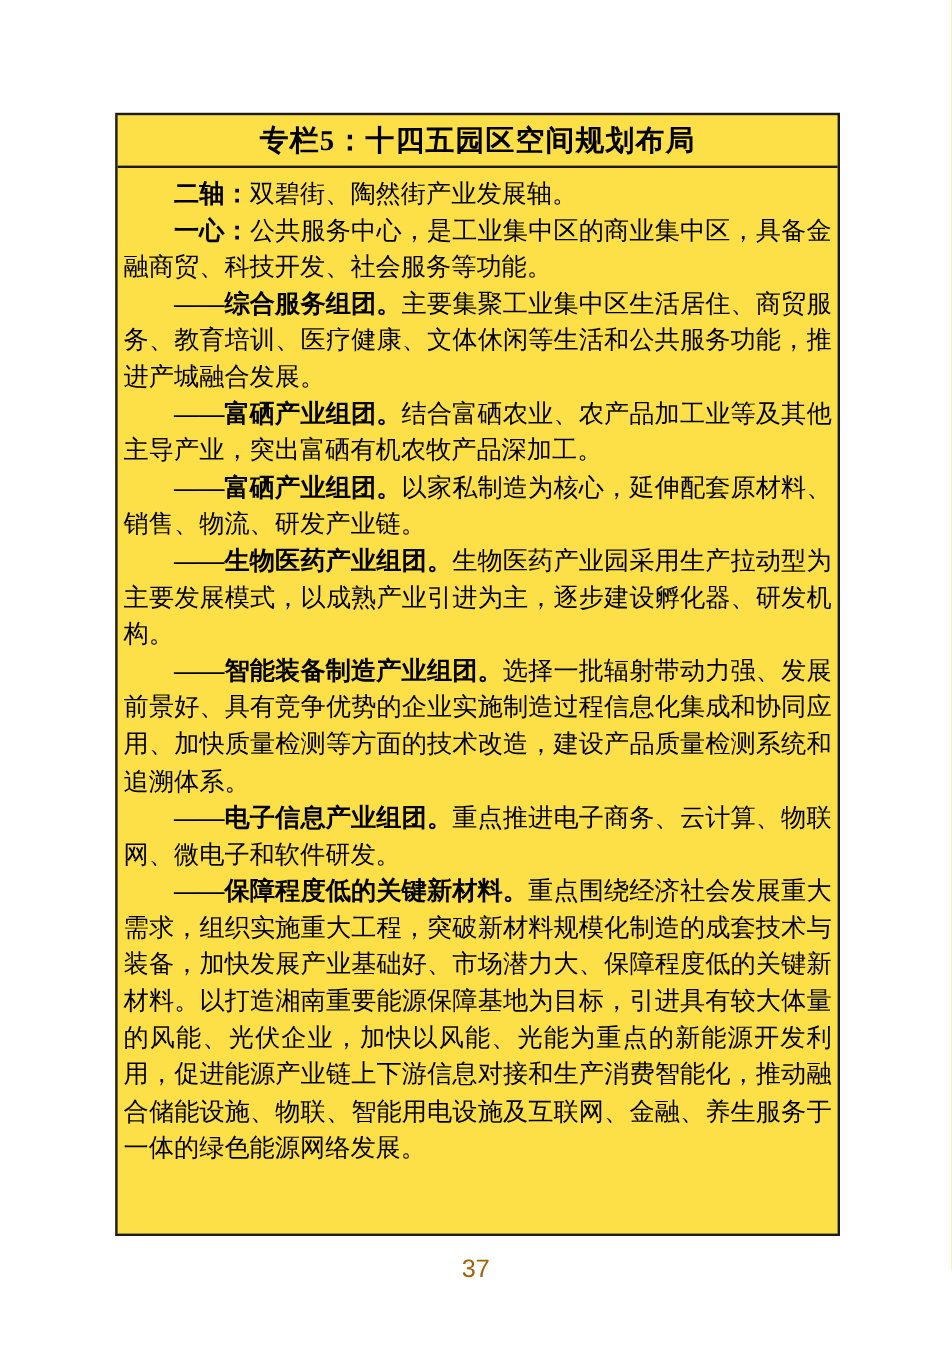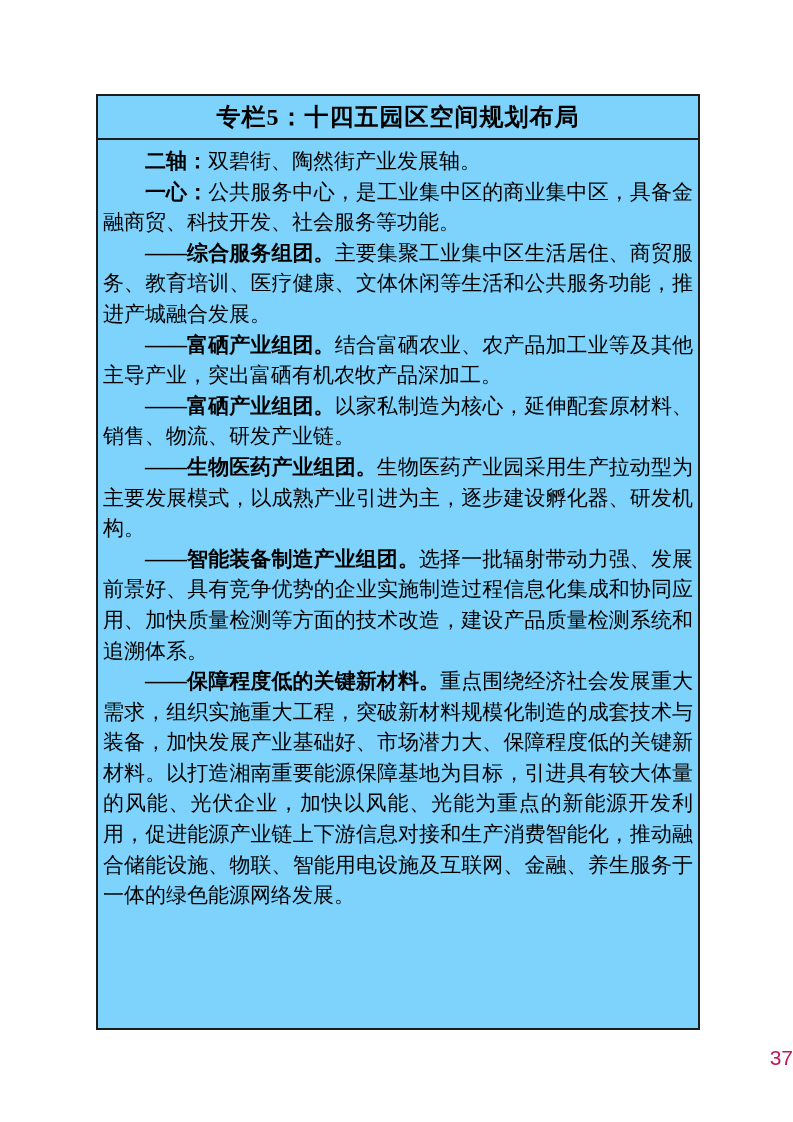--- a/index.html
+++ b/index.html
@@ -10,21 +10,21 @@
     font-family: "Liberation Serif", "DejaVu Serif", serif;
     color: #000000;
   }
   .panel {
     position: absolute;
     left: 96px;
     top: 94px;
     width: 604px;
     height: 936px;
     border: 2px solid #1c1c1c;
-    background: #7dd3fc;
+    background: #fde047;
   }
   .panel-title {
     height: 44px;
     border-bottom: 2px solid #1c1c1c;
     display: flex;
     align-items: center;
     justify-content: center;
     font-size: 24px;
     font-weight: 700;
     letter-spacing: 1px;
@@ -40,36 +40,37 @@
     margin: 0;
   }
   .lead {
     font-weight: 700;
   }
   .page-number {
     position: absolute;
     left: 0;
     top: 1046px;
     width: 100%;
-    text-align: right;
+    text-align: center;
     font-family: "Liberation Sans", "DejaVu Sans", sans-serif;
     font-size: 21px;
-    color: #be185d;
+    color: #a16207;
   }
 </style>
 </head>
 <body>
 
 <div class="panel">
   <div class="panel-title">专栏5：十四五园区空间规划布局</div>
   <div class="panel-body">
     <p><span class="lead">二轴：</span><span>双碧街、陶然街产业发展轴。</span></p>
     <p><span class="lead">一心：</span><span>公共服务中心，是工业集中区的商业集中区，具备金融商贸、科技开发、社会服务等功能。</span></p>
     <p><span class="lead">——综合服务组团。</span><span>主要集聚工业集中区生活居住、商贸服务、教育培训、医疗健康、文体休闲等生活和公共服务功能，推进产城融合发展。</span></p>
     <p><span class="lead">——富硒产业组团。</span><span>结合富硒农业、农产品加工业等及其他主导产业，突出富硒有机农牧产品深加工。</span></p>
     <p><span class="lead">——富硒产业组团。</span><span>以家私制造为核心，延伸配套原材料、销售、物流、研发产业链。</span></p>
     <p><span class="lead">——生物医药产业组团。</span><span>生物医药产业园采用生产拉动型为主要发展模式，以成熟产业引进为主，逐步建设孵化器、研发机构。</span></p>
     <p><span class="lead">——智能装备制造产业组团。</span><span>选择一批辐射带动力强、发展前景好、具有竞争优势的企业实施制造过程信息化集成和协同应用、加快质量检测等方面的技术改造，建设产品质量检测系统和追溯体系。</span></p>
+    <p><span class="lead">——电子信息产业组团。</span><span>重点推进电子商务、云计算、物联网、微电子和软件研发。</span></p>
     <p><span class="lead">——保障程度低的关键新材料。</span><span>重点围绕经济社会发展重大需求，组织实施重大工程，突破新材料规模化制造的成套技术与装备，加快发展产业基础好、市场潜力大、保障程度低的关键新材料。以打造湘南重要能源保障基地为目标，引进具有较大体量的风能、光伏企业，加快以风能、光能为重点的新能源开发利用，促进能源产业链上下游信息对接和生产消费智能化，推动融合储能设施、物联、智能用电设施及互联网、金融、养生服务于一体的绿色能源网络发展。</span></p>
   </div>
 </div>
 
 <div class="page-number">37</div>
 
 </body></html>

